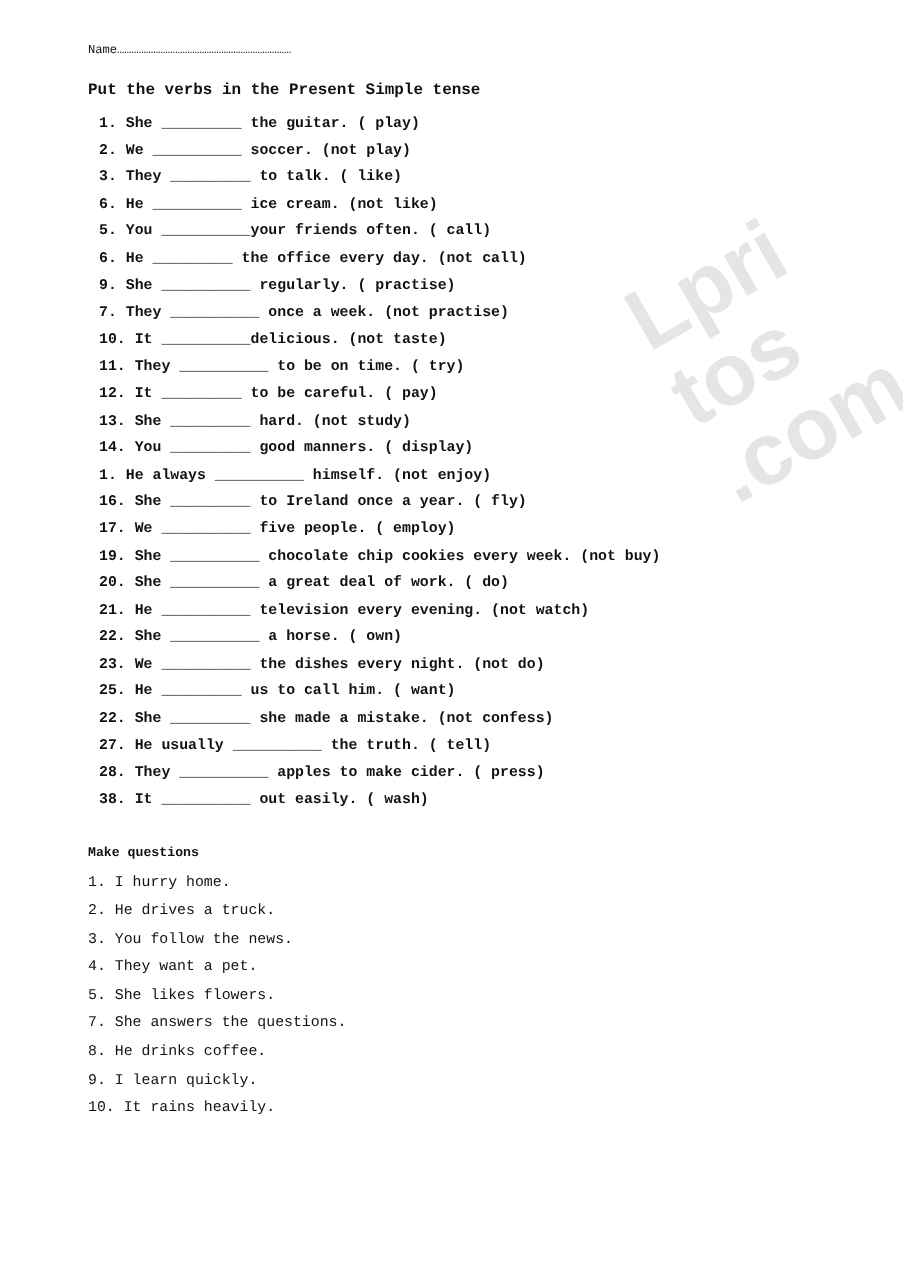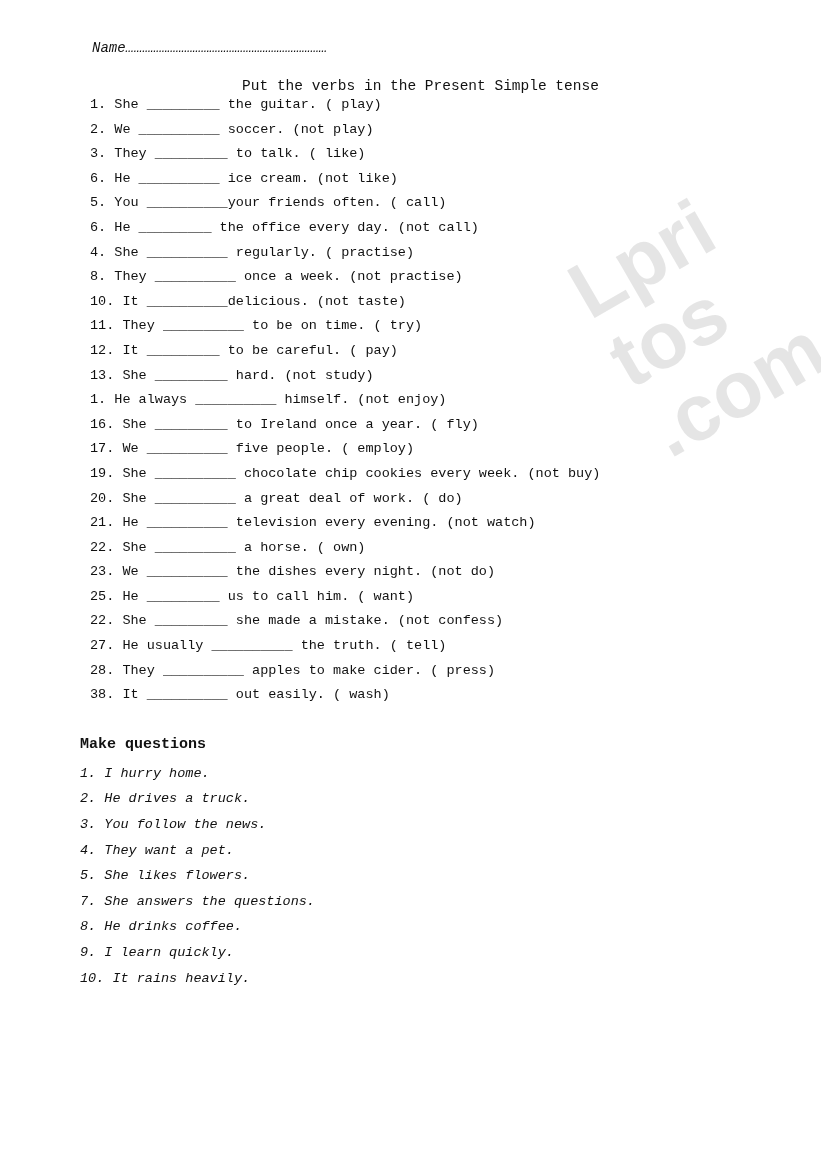--- a/index.html
+++ b/index.html
@@ -7,55 +7,52 @@
       background: #fff;
       font-family: 'Courier New', Courier, monospace;
       font-size: 13.5px;
       color: #111;
       width: 821px;
       min-height: 1169px;
       padding: 40px 60px 40px 80px;
       position: relative;
     }
     .name-line {
-      font-style: italic;
       margin-bottom: 22px;
-      font-size: 14px;
-      margin-left: 12px;
+      font-size: 11px;
     }
     .section-title {
-      font-weight: normal;
+      font-weight: bold;
       font-size: 14.5px;
-      margin-bottom: 0;
-      text-align: center;
+      margin-bottom: 12px;
     }
     .exercise-list {
       list-style: none;
       padding: 0;
       margin-bottom: 30px;
     }
     .exercise-list li {
       margin-bottom: 3px;
       line-height: 1.6;
       padding-left: 10px;
+      font-weight: bold;
     }
     .make-questions-title {
       font-weight: bold;
-      font-size: 15px;
+      font-size: 12px;
       margin-bottom: 10px;
       margin-top: 28px;
     }
     .questions-list {
       list-style: none;
       padding: 0;
     }
     .questions-list li {
       margin-bottom: 4px;
       line-height: 1.6;
-      font-style: italic;
     }
     .watermark {
       position: absolute;
       right: 30px;
       top: 200px;
       font-size: 80px;
       color: rgba(180,180,180,0.35);
       font-family: Arial, sans-serif;
       transform: rotate(-30deg);
       font-weight: bold;
@@ -71,26 +68,27 @@
 
 <div class="section-title">Put the verbs in  the Present Simple tense</div>
 
 <ul class="exercise-list">
 <li>1.  She _________ the guitar. ( play)</li>
     <li>2.  We __________ soccer. (not play)</li>
     <li>3.  They _________ to talk. ( like)</li>
     <li>6.  He __________ ice cream. (not like)</li>
     <li>5.  You __________your friends often. ( call)</li>
     <li>6.  He _________ the office every day. (not call)</li>
-    <li>4.  She __________ regularly. ( practise)</li>
-    <li>8.  They __________ once a week. (not practise)</li>
+    <li>9.  She __________ regularly. ( practise)</li>
+    <li>7.  They __________ once a week. (not practise)</li>
     <li>10.  It __________delicious. (not taste)</li>
     <li>11.  They __________ to be on time. ( try)</li>
     <li>12.  It _________ to be careful. ( pay)</li>
     <li>13.  She _________ hard. (not study)</li>
+    <li>14.  You _________ good manners. ( display)</li>
     <li>1.  He always __________ himself. (not enjoy)</li>
     <li>16.  She _________ to Ireland once a year. ( fly)</li>
     <li>17.  We __________ five people. ( employ)</li>
     <li>19.  She __________ chocolate chip cookies every week. (not buy)</li>
     <li>20.  She __________ a great deal of work. ( do)</li>
     <li>21.  He __________ television every evening. (not watch)</li>
     <li>22.  She __________ a horse. ( own)</li>
     <li>23.  We __________ the dishes every night. (not do)</li>
     <li>25.  He _________ us to call him. ( want)</li>
     <li>22.  She _________ she made a mistake. (not confess)</li>

